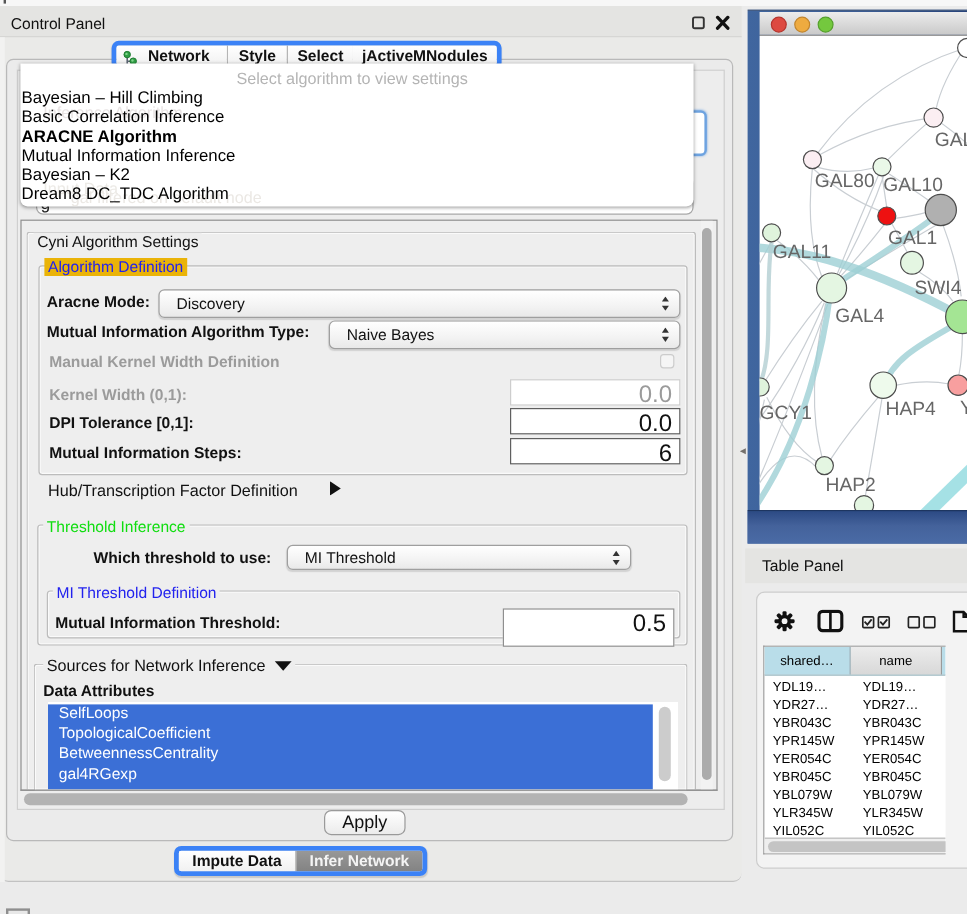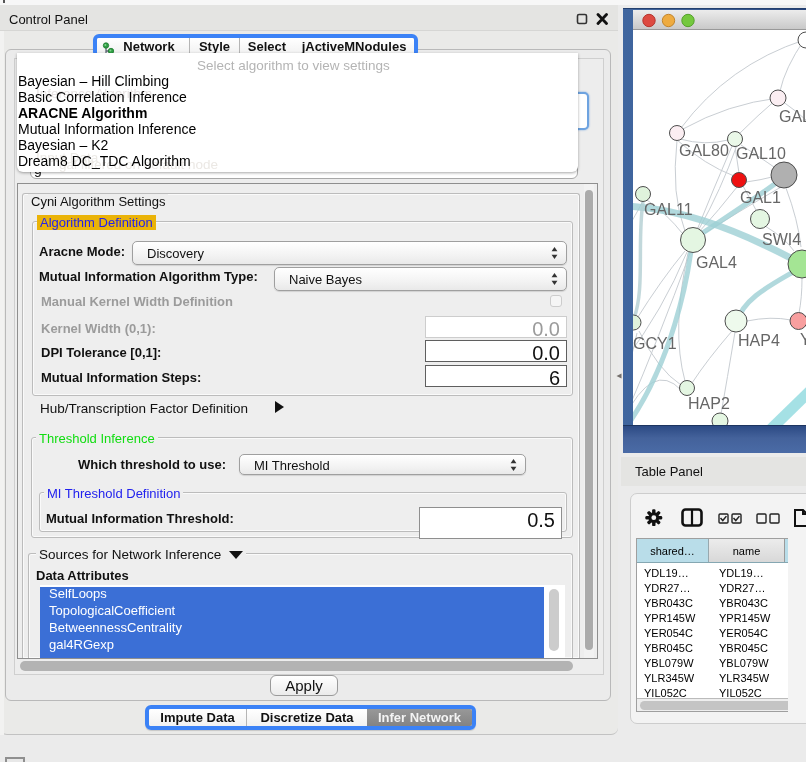--- a/index.html
+++ b/index.html
@@ -110,21 +110,20 @@
 </div>
 <div class="ab" style="left:17px;top:658px;width:581px;height:1px;background:#8f8f8f;"></div>
 
 <div class="ab" style="left:20px;top:661px;width:553px;height:10px;background:#b3b3b3;border-radius:5px;"></div>
 
 <div class="ab" style="left:270px;top:675px;width:68px;height:21px;border:1px solid #9a9a9a;border-radius:6px;background:linear-gradient(#ffffff,#ebebeb);display:flex;align-items:center;justify-content:center;font-size:15px;color:#111;">Apply</div>
 
 <div class="ab tabrow" style="left:129px;top:705px;height:25px;margin-left:16px;">
  <div class="tab" style="width:97px;">Impute Data</div>
     <div class="tsep"></div>
- <div class="tab" style="width:120px;">Discretize Data</div>
  <div class="tab tabsel" style="width:105px;">Infer Network</div>
 </div>
 
 <div class="ab tabrow" style="left:93px;top:34px;height:24px;">
  <div class="tab" style="width:92px;padding-left:12px;position:relative;">
    <svg style="position:absolute;left:4px;top:4px;" width="16" height="18" viewBox="0 0 16 18">
      <path d="M5 5 V14 H9 M5 9 H9" fill="none" stroke="#5c6673" stroke-width="1.3"></path>
      <circle cx="5" cy="3.5" r="2.7" fill="#2f9e44" stroke="#1e7a30" stroke-width=".8"></circle>
      <circle cx="10" cy="9" r="2.7" fill="#2f9e44" stroke="#1e7a30" stroke-width=".8"></circle>
      <circle cx="10" cy="14.5" r="2.7" fill="#2f9e44" stroke="#1e7a30" stroke-width=".8"></circle>

